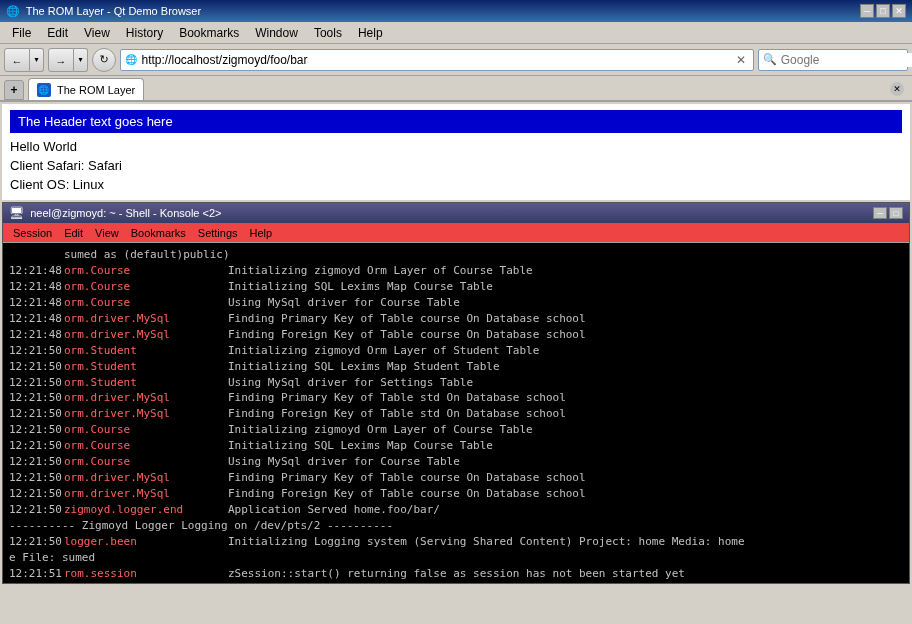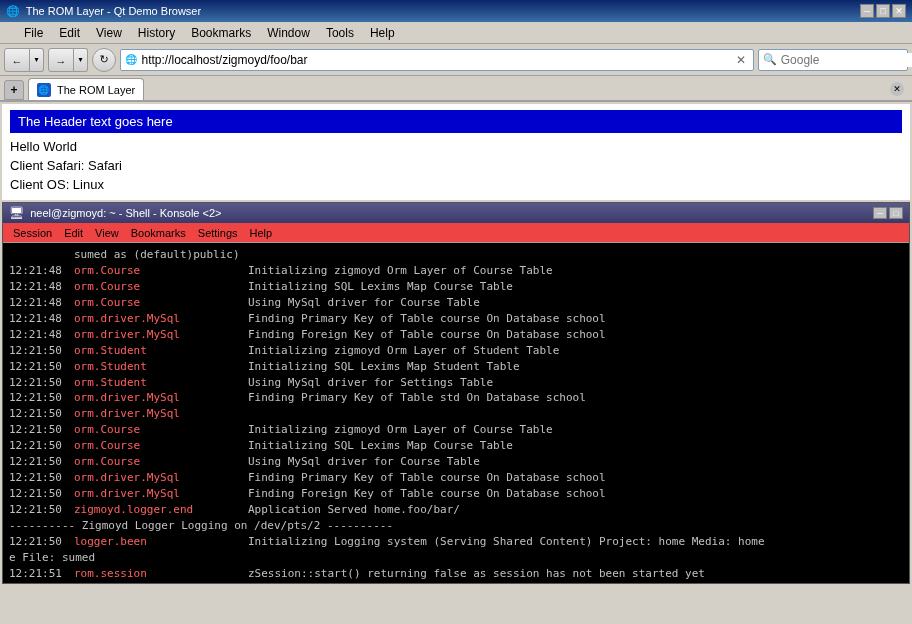--- a/index.html
+++ b/index.html
@@ -25,21 +25,21 @@
       display: flex; align-items: center; justify-content: center;
       font-size: 9px; cursor: pointer;
     }
 
     
     .menubar {
       background: #d4d0c8;
       height: 22px;
       display: flex;
       align-items: center;
-      padding: 0 16px;
+      padding: 0 4px;
       border-bottom: 1px solid #a0a0a0;
     }
     .menubar-item {
       padding: 2px 8px;
       font-size: 12px;
       cursor: pointer;
       color: #000;
     }
 
     
@@ -195,21 +195,21 @@
     }
     .terminal-body {
       background: #000;
       color: #c0c0c0;
       font-family: monospace;
       font-size: 11px;
       padding: 4px 6px;
       height: 340px;
       overflow: hidden;
     }
-    .log-line { display: flex; white-space: nowrap; line-height: 1.45; gap: 10px; }
+    .log-line { display: flex; white-space: nowrap; line-height: 1.45; }
     .log-time { color: #c0c0c0; margin-right: 0; min-width: 55px; }
     .log-module { margin-right: 4px; }
     .log-msg { color: #c0c0c0; }
     .col-course { color: #ff6060; }
     .col-driver { color: #ff6060; }
     .col-student { color: #ff6060; }
     .col-logger { color: #ff6060; }
     .col-session { color: #ff6060; }
     .col-init { color: #ff6060; }
     .separator-line { color: #c0c0c0; }
@@ -359,20 +359,21 @@
         <span class="log-msg">Using MySql driver for Settings Table</span>
       </div>
       <div class="log-line">
         <span class="log-time">12:21:50</span>
         <span class="log-module col-driver" style="min-width: 160px; display: inline-block;">orm.driver.MySql</span>
         <span class="log-msg">        Finding Primary Key of Table std On Database school</span>
       </div>
       <div class="log-line">
         <span class="log-time">12:21:50</span>
         <span class="log-module col-driver" style="min-width: 160px; display: inline-block;">orm.driver.MySql</span>
+        <span class="log-msg">        Finding Foreign Key of Table std On Database school</span>
       </div>
       <div class="log-line">
         <span class="log-time">12:21:50</span>
         <span class="log-module col-course" style="min-width: 160px; display: inline-block;">orm.Course</span>
         <span class="log-msg">Initializing zigmoyd Orm Layer of Course Table</span>
       </div>
       <div class="log-line">
         <span class="log-time">12:21:50</span>
         <span class="log-module col-course" style="min-width: 160px; display: inline-block;">orm.Course</span>
         <span class="log-msg">Initializing SQL Lexims Map Course Table</span>

